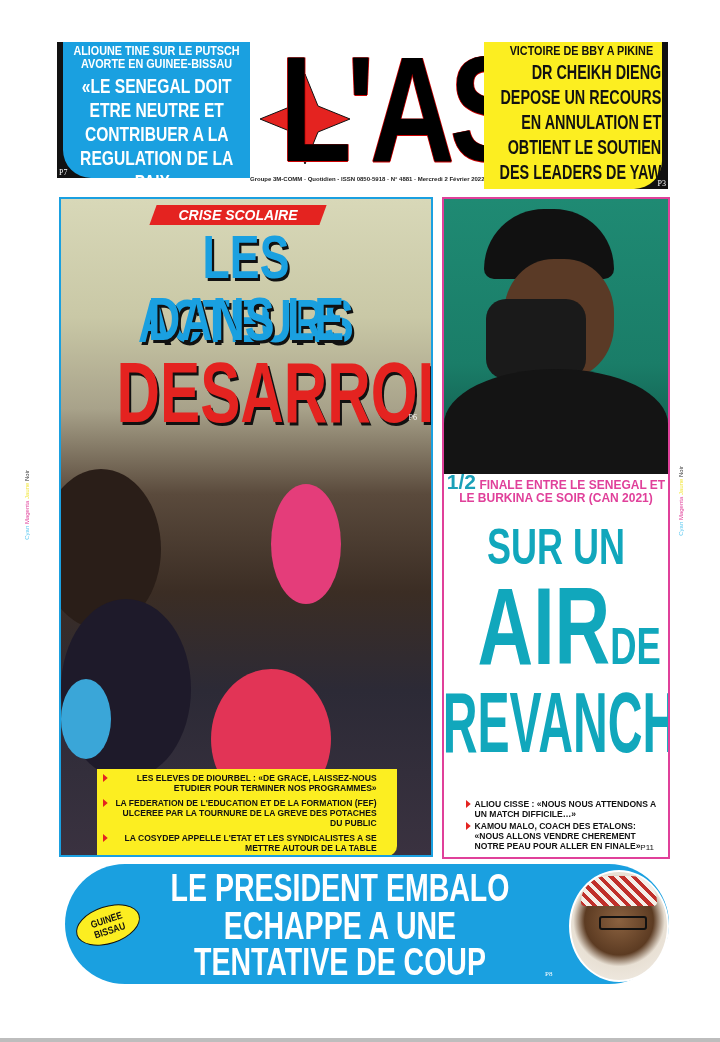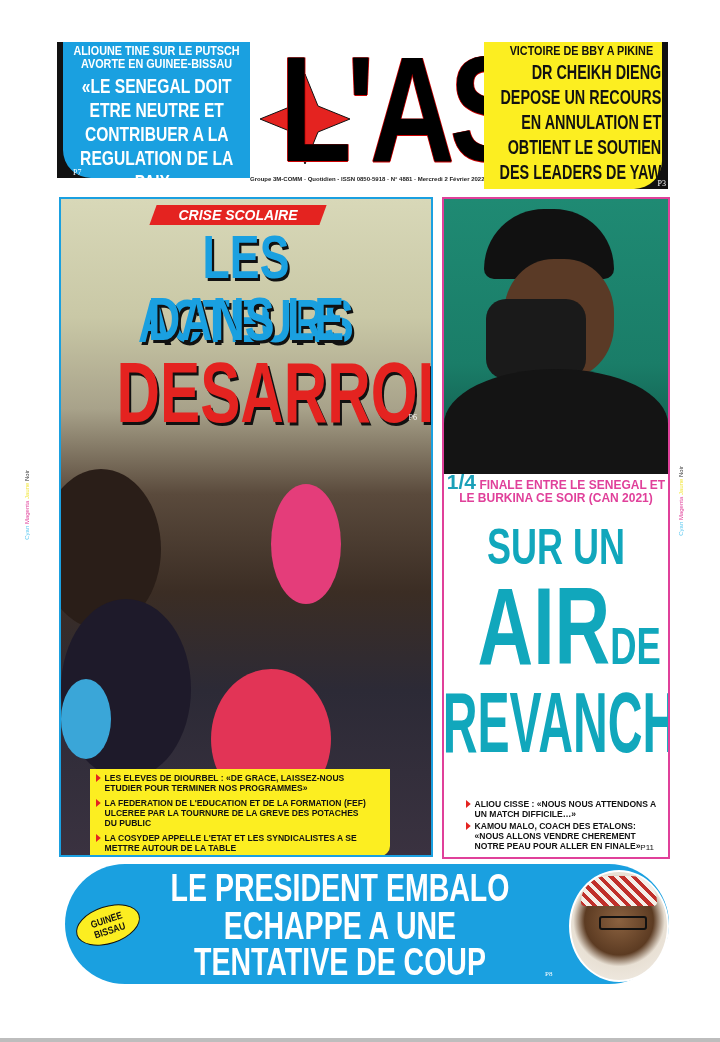--- a/index.html
+++ b/index.html
@@ -30,21 +30,21 @@
     background: linear-gradient(180deg, #d8d8b8 0%, #c9c8a6 18%, #a8a28a 32%, #5a4a3c 45%, #3b2d24 60%, #2c2a36 75%, #3a3240 100%); }
   .photo-crowd .blob { position:absolute; border-radius:50%; }
   #crise-tag { position:absolute; left:92px; top:6px; width:170px; height:20px; background:#e42320; transform:skewX(-20deg); }
   #crise-tag span { display:block; transform:skewX(20deg); color:#fff; font-style:italic; font-weight:bold; font-size:14px; text-align:center; line-height:20px; }
   .big-blue { position:absolute; width:100%; text-align:center; color:#1aa0e0; font-weight:900; text-shadow:3px 3px 0 #111; transform-origin:center top; }
   #hl1 { top:26px; font-size:62px; line-height:64px; transform:scaleX(0.72); }
   #hl2 { top:88px; font-size:62px; line-height:64px; transform:scaleX(0.72); }
   #hl3 { top:150px; font-size:86px; line-height:86px; color:#e42320; transform:scaleX(0.70); }
   #p6 { position:absolute; right:14px; top:214px; font-size:8px; color:#fff; font-family:"Liberation Serif", serif;padding-left:33px; }
 
-  #bullets-left { position:absolute; left:29px; top:570px; width:300px; background:#fcee21; border-bottom-right-radius:10px; padding:4px 6px 3px 6px; box-sizing:border-box; }
+  #bullets-left { position:absolute; left:36px; top:570px; width:300px; background:#fcee21; border-bottom-right-radius:10px; padding:4px 6px 3px 6px; box-sizing:border-box;text-align:right; }
   .bl-item { font-size:9px; line-height:10px; font-weight:bold; color:#111; padding-left:9px; position:relative; margin-bottom:5px; transform:scaleX(0.95); transform-origin:left; }
   .bl-item:last-child{ margin-bottom:0; }
   .bullet-icon { position:absolute; left:0; top:1px; width:0; height:0; border-top:4px solid transparent; border-bottom:4px solid transparent; border-left:5px solid #e42320; }
 
   
   #main-right { left:442px; top:197px; width:228px; height:662px; border:2px solid #e0409a; box-sizing:border-box; overflow:hidden; background:#fff; }
   #coach-photo { position:absolute; left:0; top:0; width:224px; height:275px; background: linear-gradient(180deg,#1f8a73 0%, #1a7d68 60%, #0f4f43 100%); overflow:hidden; }
   #can-caption { position:absolute; left:0; top:276px; width:100%; text-align:center; color:#e0409a; font-weight:bold; font-size:12px; line-height:13px; }
   #can-caption .half { color:#1aa0b8; font-size:21px; }
   .teal-big { position:absolute; width:100%; text-align:center; color:#11a7bc; font-weight:900; transform-origin:center top; }
@@ -86,21 +86,21 @@
   <span class="m">Magenta</span>
   <span class="y">Jaune</span>
   <span class="k">Noir</span>
 </div>
 
 <div id="teaser-left" class="abs">
   <div class="inner">
     <div class="kicker">ALIOUNE TINE SUR LE PUTSCH AVORTE EN GUINEE-BISSAU</div>
     <div class="headline">«LE SENEGAL DOIT ETRE NEUTRE ET CONTRIBUER A LA REGULATION DE LA PAIX»</div>
   </div>
-  <span class="pageref" style="left:16px; bottom:1px;">P7</span>
+  <span class="pageref" style="left:2px; bottom:1px;">P7</span>
 </div>
 
 <div id="masthead" class="abs">
   <svg id="logo-diamond" viewBox="0 0 90 90">
     <polygon points="45,0 58,32 90,45 58,58 45,90 32,58 0,45 32,32" fill="#e42320" stroke="#111" stroke-width="1"></polygon>
   </svg>
   <div id="logo-text">L'AS</div>
   <div id="masthead-info">Groupe 3M-COMM - Quotidien - ISSN 0850-5918 - N° 4881 - Mercredi 2 Février 2022</div>
 </div>
 
@@ -135,21 +135,21 @@
 </div>
 
 <div id="main-right" class="abs">
   <div id="coach-photo">
     <div style="position:absolute; left:40px; top:10px; width:130px; height:70px; background:#111; border-radius:60px 60px 10px 10px;"></div>
     <div style="position:absolute; left:60px; top:60px; width:110px; height:120px; background:#5a3a26; border-radius:45%;"></div>
     <div style="position:absolute; left:42px; top:100px; width:100px; height:80px; background:#1a1a1a; border-radius:20px;"></div>
     <div style="position:absolute; left:0; top:170px; width:224px; height:110px; background:#141414; border-radius:50% 50% 0 0;"></div>
   </div>
   <div id="can-caption">
-    <span class="half">1/4</span>
+    <span class="half">1/2</span>
     <span>FINALE ENTRE LE SENEGAL ET LE BURKINA CE SOIR (CAN 2021)</span>
   </div>
   <div id="sur-un" class="teal-big">SUR UN</div>
   <div id="air-de" class="teal-big">
     <span>AIR</span><span class="de">DE</span>
   </div>
   <div id="revanche" class="teal-big">REVANCHE</div>
 
   <div id="bullets-right">
     <div class="bl-item"><span class="bullet-icon"></span><span>ALIOU CISSE : «NOUS NOUS ATTENDONS A UN MATCH DIFFICILE…»</span></div>

